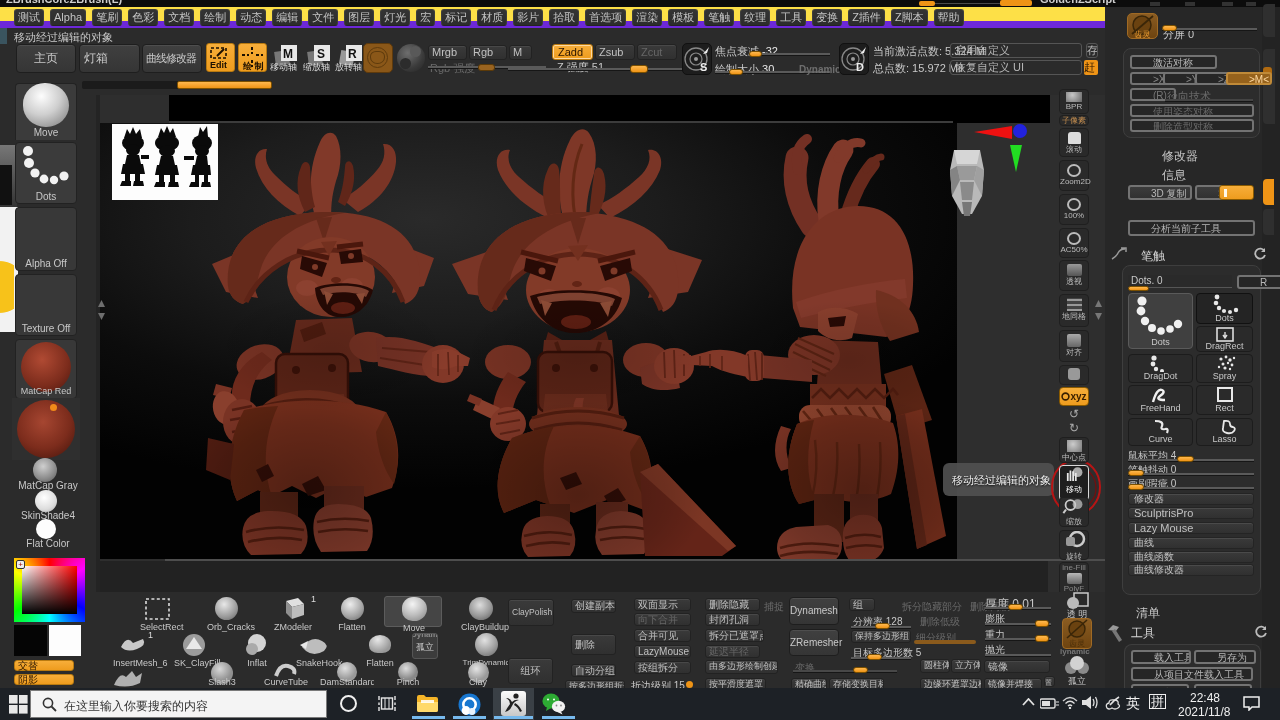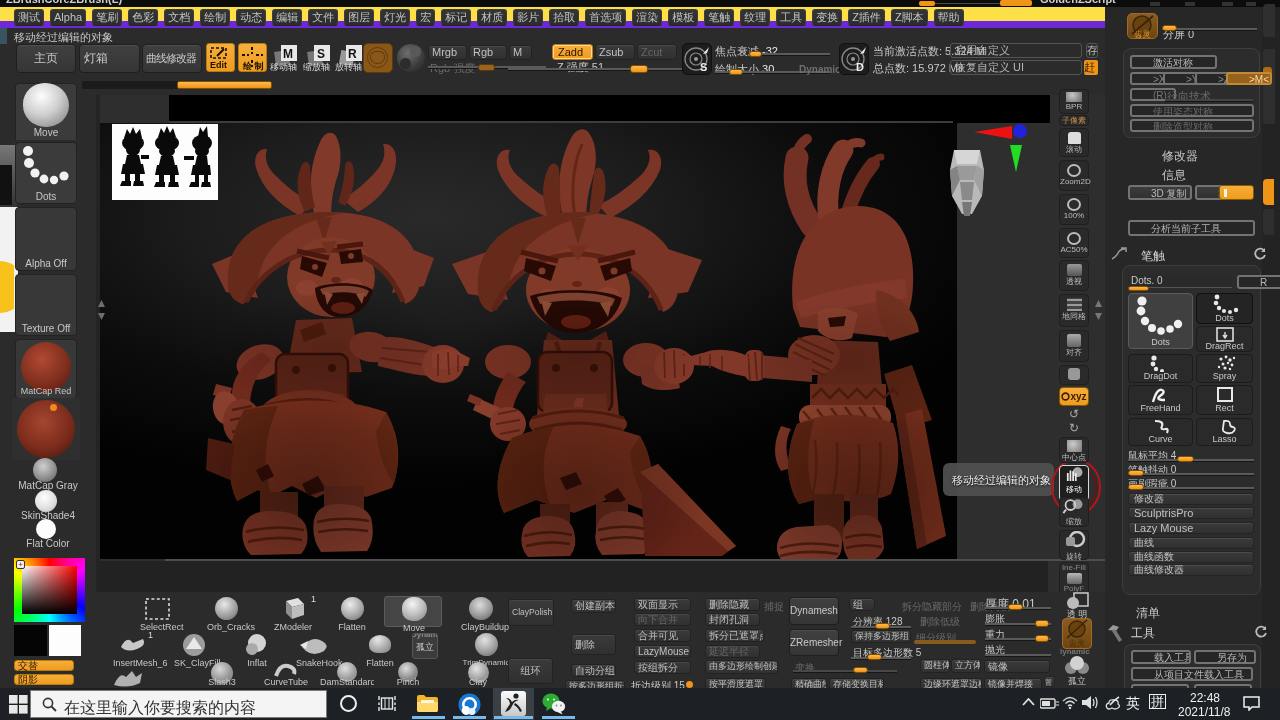--- a/index.html
+++ b/index.html
@@ -899,21 +899,21 @@
           <rect x="10" y="0" width="8.6" height="8.6"></rect>
           <rect x="0" y="10" width="8.6" height="8.6"></rect>
           <rect x="10" y="10" width="8.6" height="8.6"></rect>
         </g>
       </svg>
   <div class="a" style="left:30px;top:2px;width:297px;height:28px;background:#f4f4f4;border:1px solid #7a7a7a">
     <svg style="position:absolute;left:11px;top:6px" width="15" height="15" viewBox="0 0 15 15">
           <circle cx="6" cy="6" r="4.6" fill="none" stroke="#333" stroke-width="1.6"></circle>
           <path d="M9.5 9.5 L14 14" stroke="#333" stroke-width="1.8"></path>
         </svg>
-    <span style="position:absolute;left:33px;top:7px;color:#333;font-size:16px">在这里输入你要搜索的内容</span>
+    <span style="position:absolute;left:33px;top:7px;color:#333;font-size:12px">在这里输入你要搜索的内容</span>
   </div>
   <div class="a" style="left:340px;top:7px;width:17px;height:17px;border:2.4px solid #f0f0f0;border-radius:50%"></div>
   <svg class="a" style="left:378px;top:8px" width="18" height="15" viewBox="0 0 18 15">
         <g stroke="#e8e8e8" stroke-width="1.4" fill="none">
           <rect x="3.5" y="2" width="11" height="11"></rect>
           <path d="M1 0 V4 M1 6.5 V9 M1 11 V15 M17 0 V4 M17 6.5 V9 M17 11 V15"></path>
           <path d="M7 2 V13 M11 2 V13" stroke-width="1"></path>
         </g>
       </svg>
   <svg class="a" style="left:417px;top:7px" width="21" height="17" viewBox="0 0 21 17">

